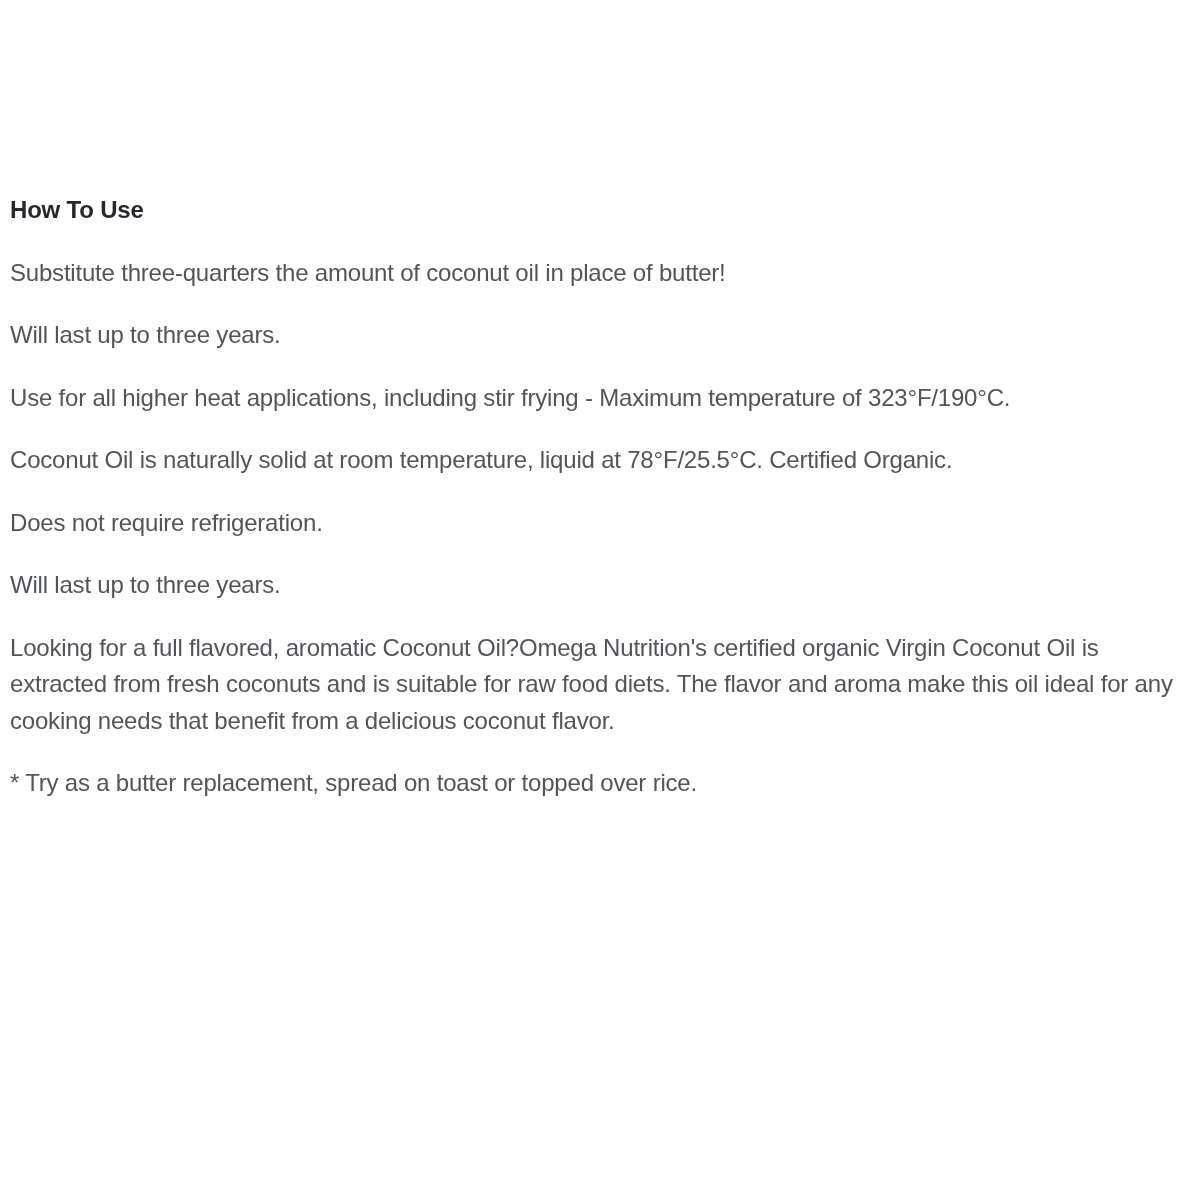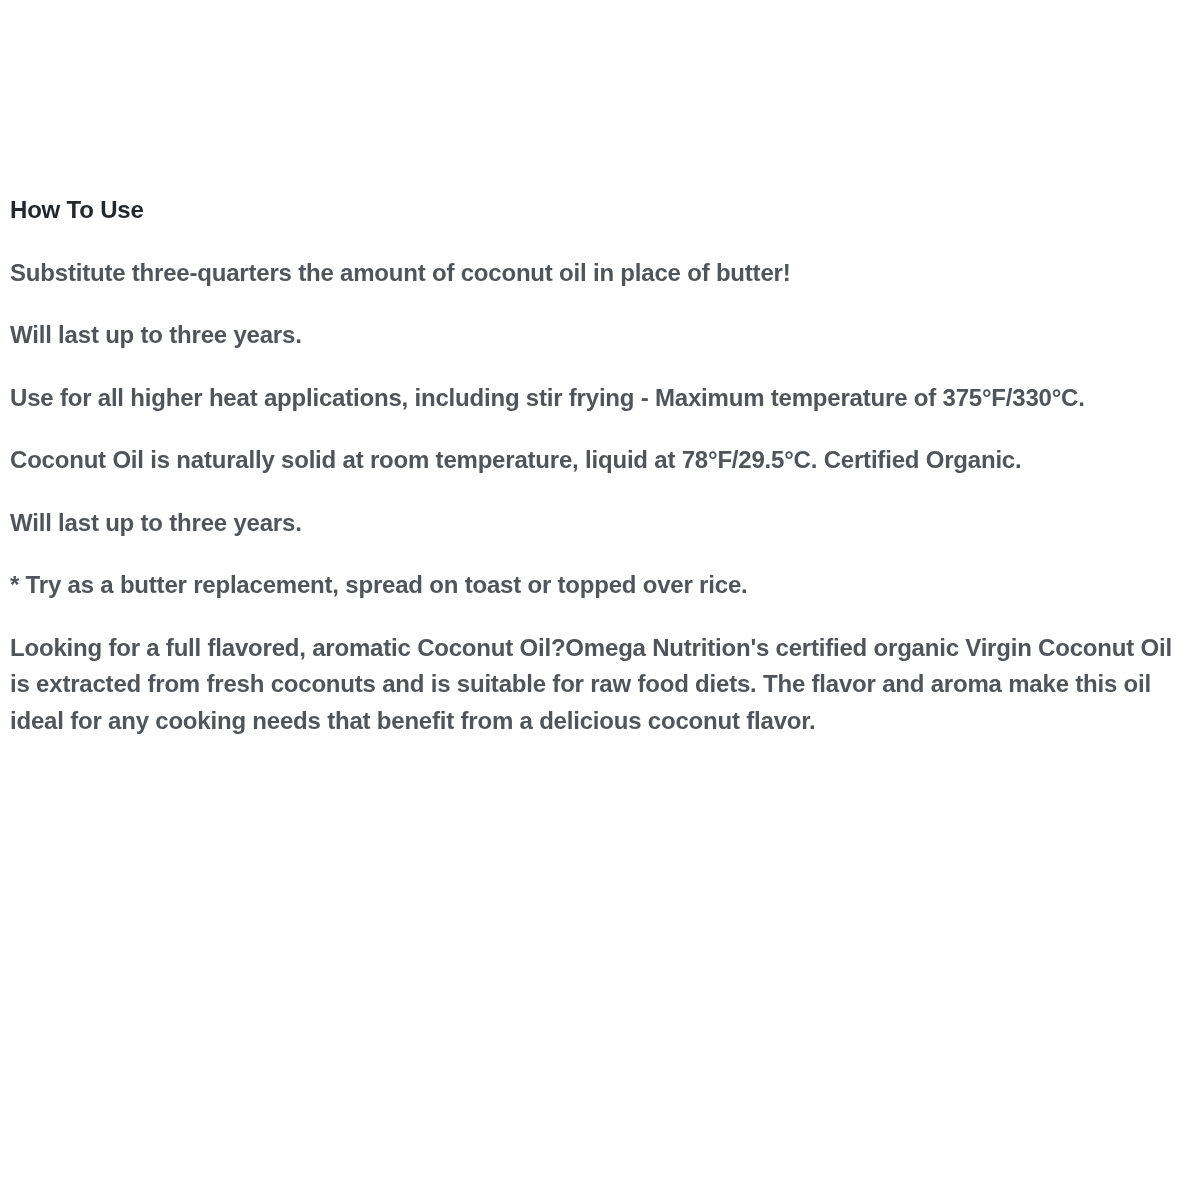--- a/index.html
+++ b/index.html
@@ -24,35 +24,35 @@
   }
   .description h3 {
     margin: 0 0 26px 0;
     font-size: 24px;
     line-height: 36.5px;
     font-weight: 700;
     color: #24282d;
   }
   .description p {
     margin: 0 0 26px 0;
-    font-weight: bold;
   }
 </style>
 </head>
 <body>
 
 <main class="description">
 
   <section>
     <h3>How To Use</h3>
     <p>Substitute three-quarters the amount of coconut oil in place of butter!</p>
     <p>Will last up to three years.</p>
   </section>
 
   <section>
-    <p>Use for all higher heat applications, including stir frying - Maximum temperature of 375°F/330°C.</p>
-    <p>Coconut Oil is naturally solid at room temperature, liquid at 78°F/29.5°C. Certified Organic.</p>
+    <p>Use for all higher heat applications, including stir frying - Maximum temperature of 323°F/190°C.</p>
+    <p>Coconut Oil is naturally solid at room temperature, liquid at 78°F/25.5°C. Certified Organic.</p>
+    <p>Does not require refrigeration.</p>
     <p>Will last up to three years.</p>
+    <p>Looking for a full flavored, aromatic Coconut Oil?Omega Nutrition's certified organic Virgin Coconut Oil is extracted from fresh coconuts and is suitable for raw food diets. The flavor and aroma make this oil ideal for any cooking needs that benefit from a delicious coconut flavor.</p>
     <p>* Try as a butter replacement, spread on toast or topped over rice.</p>
-    <p>Looking for a full flavored, aromatic Coconut Oil?Omega Nutrition's certified organic Virgin Coconut Oil is extracted from fresh coconuts and is suitable for raw food diets. The flavor and aroma make this oil ideal for any cooking needs that benefit from a delicious coconut flavor.</p>
   </section>
 
 </main>
 
 </body></html>

